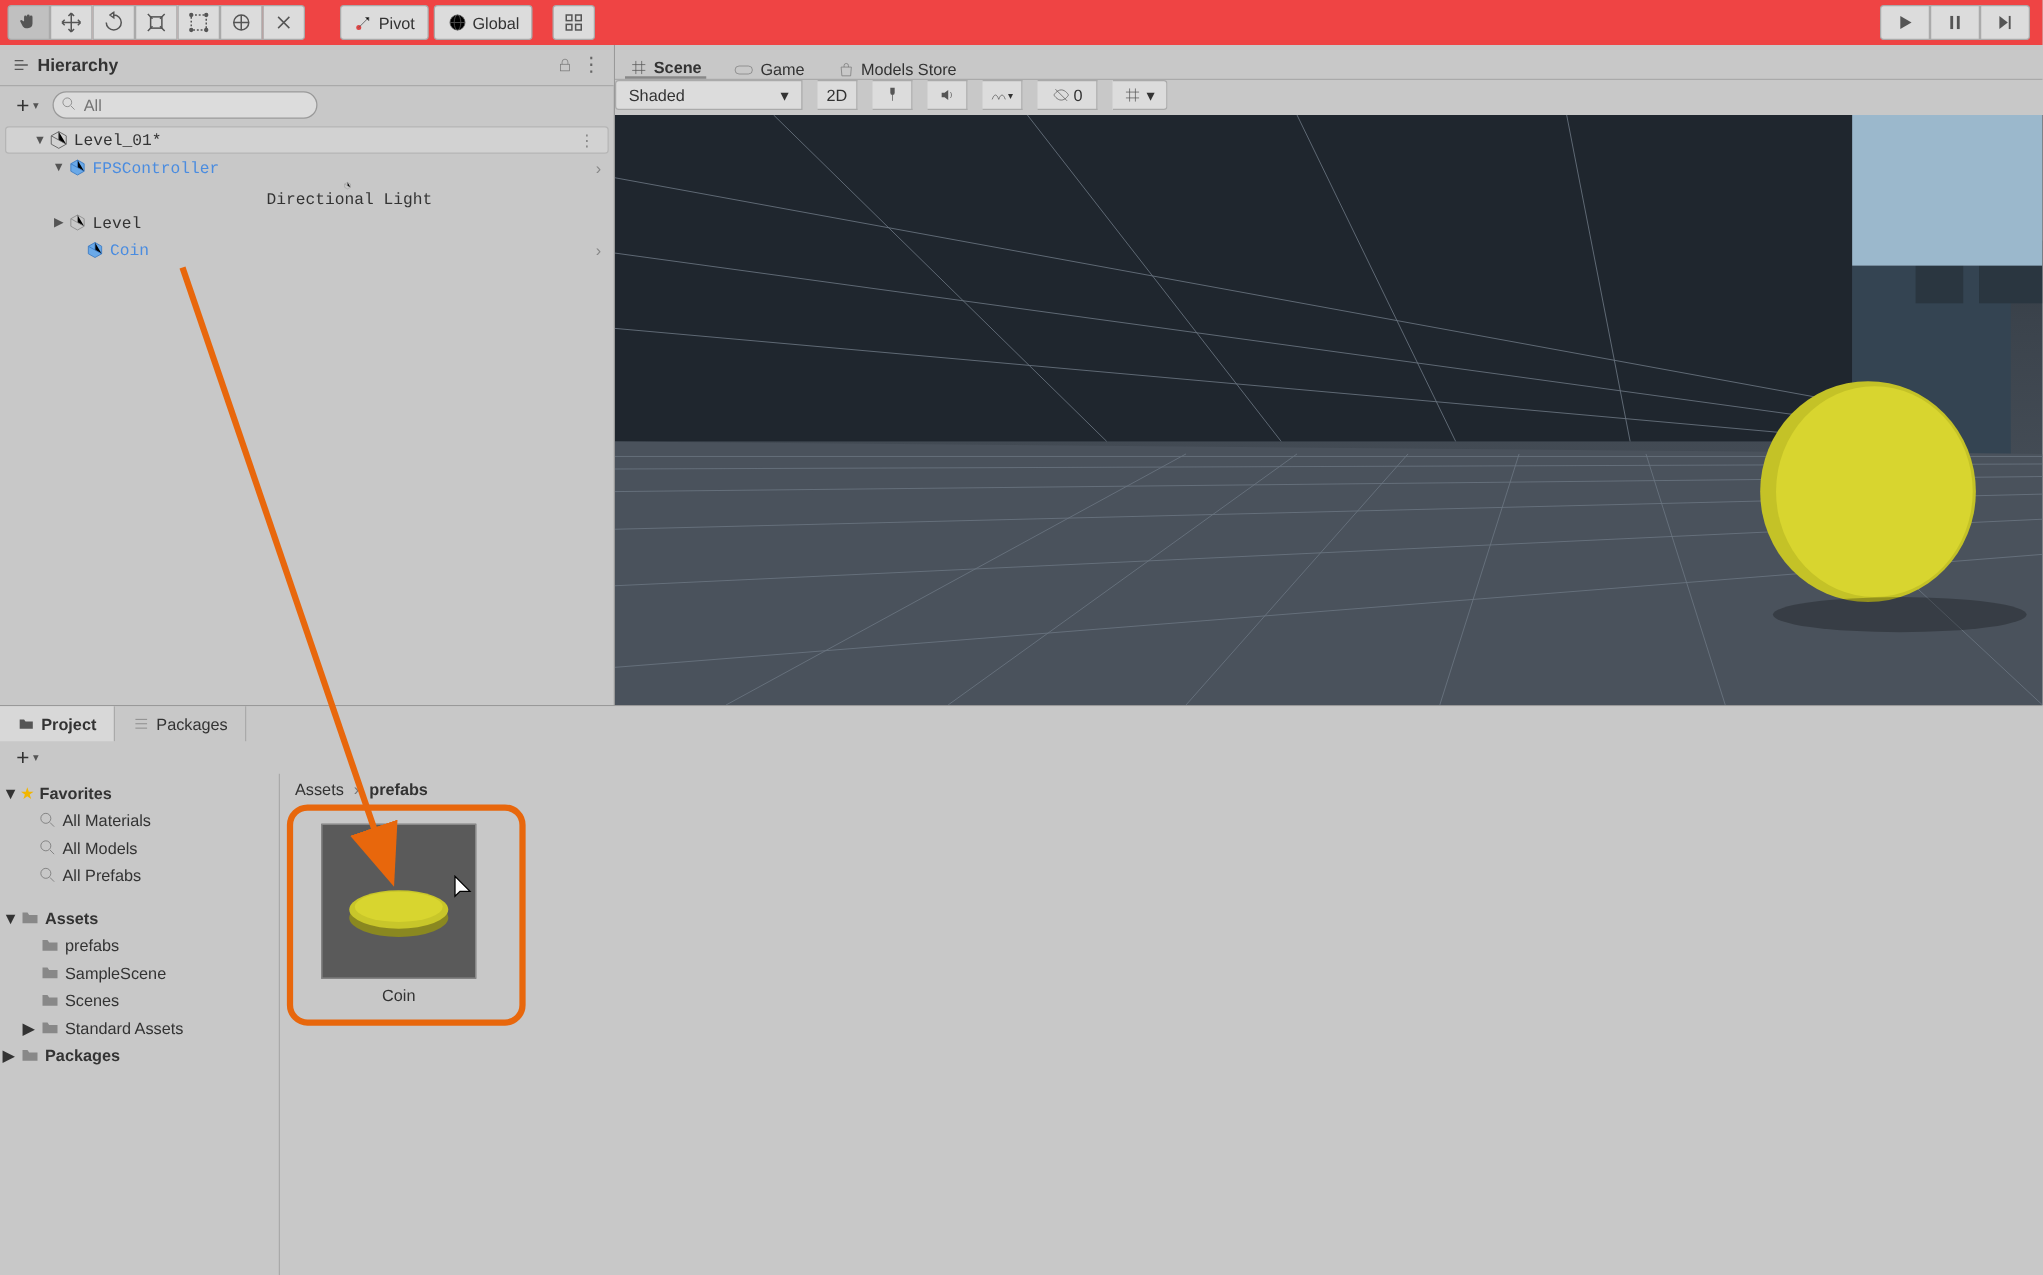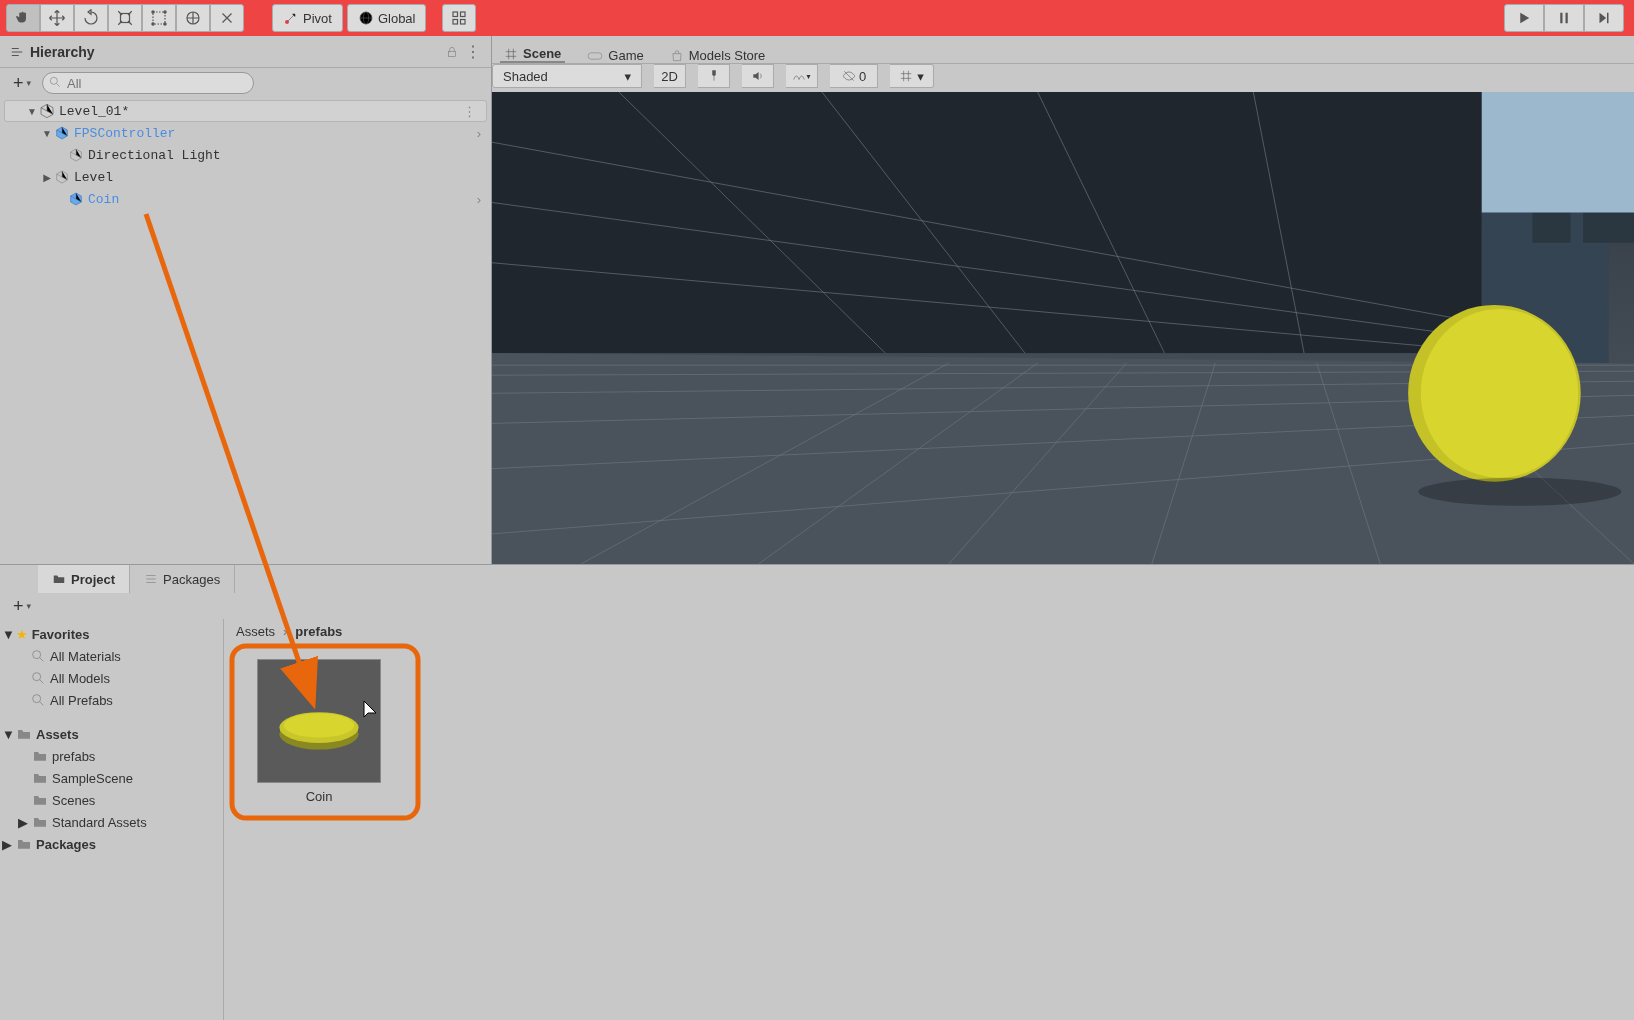--- a/index.html
+++ b/index.html
@@ -50,21 +50,21 @@
 .scene-tabs { display: flex; align-items: center; height: 28px; padding: 0 8px; gap: 18px; border-bottom: 1px solid #aaa; }
 .scene-tab { display: flex; align-items: flex-end; gap: 5px; height: 100%; padding: 0 4px; cursor: pointer; color: #555; }
 .scene-tab.active { color: #000; font-weight: bold; border-bottom: 2px solid #888; }
 .scene-toolbar { display: flex; height: 28px; background: #c8c8c8; gap: 12px; padding: 0; }
 .scene-toolbar .dd { height: 24px; padding: 0 10px; background: #dcdcdc; border: 1px solid #aaa; display: flex; align-items: center; gap: 4px; cursor: pointer; }
 .scene-toolbar .icn { width: 32px; height: 24px; background: #dcdcdc; border: 1px solid #aaa; border-left: none; display: flex; align-items: center; justify-content: center; cursor: pointer; }
 .scene-view { flex: 1; background: linear-gradient(180deg, #2a3138 0%, #3b434c 35%, #525a64 100%); position: relative; overflow: hidden; }
 .scene-view svg.grid { position: absolute; inset: 0; width: 100%; height: 100%; }
 
 
-.project-tabs { display: flex; align-items: center; height: 28px; background: #c8c8c8; gap: 0; margin-left: 38px; }
+.project-tabs { display: flex; align-items: center; height: 28px; background: #c8c8c8; gap: 0; }
 .proj-tab { display: flex; align-items: center; gap: 5px; padding: 0 14px; height: 100%; cursor: pointer; border-right: 1px solid #aaa; }
 .proj-tab.active { background: #d8d8d8; font-weight: bold; }
 .proj-toolbar { display: flex; align-items: center; height: 26px; padding: 0 8px; }
 .proj-body { flex: 1; display: flex; }
 .proj-tree { width: 224px; border-right: 1px solid #aaa; padding: 4px 0; }
 .proj-tree .row { display: flex; align-items: center; height: 22px; cursor: pointer; }
 .proj-tree .ico { width: 16px; height: 16px; margin-right: 4px; }
 .proj-content { flex: 1; display: flex; flex-direction: column; }
 .breadcrumb { height: 24px; display: flex; align-items: center; padding: 0 12px; gap: 8px; font-size: 14px; }
 .breadcrumb .sep { color: #777; }
@@ -216,21 +216,21 @@
 
         <div class="tree-item" style="padding-left:54px;">
           <span class="tog" style="margin-left:-14px;">▼</span>
           <svg class="cube" viewBox="0 0 24 24">
               <path d="M12 3l8 4.5v9L12 21l-8-4.5v-9z" fill="#6aa9e8" stroke="#3a78c0"></path>
               <path d="M12 3v9l8 4.5M12 12L4 7.5" stroke="#3a78c0"></path>
             </svg>
           <span class="label prefab">FPSController</span>
           <span class="arrow-right">›</span>
         </div>
-        <div class="tree-item" style="padding-left:68px;">
+        <div class="tree-item" style="padding-left:68px;flex-direction:column;">
           <svg class="cube" viewBox="0 0 24 24">
               <path d="M12 3l8 4.5v9L12 21l-8-4.5v-9z" fill="none" stroke="#888"></path>
               <path d="M12 3v9l8 4.5M12 12L4 7.5" stroke="#888"></path>
             </svg>
           <span class="label">Directional Light</span>
         </div>
         <div class="tree-item" style="padding-left:54px;">
           <span class="tog" style="margin-left:-14px;">▶</span>
           <svg class="cube" viewBox="0 0 24 24">
               <path d="M12 3l8 4.5v9L12 21l-8-4.5v-9z" fill="none" stroke="#888"></path>

